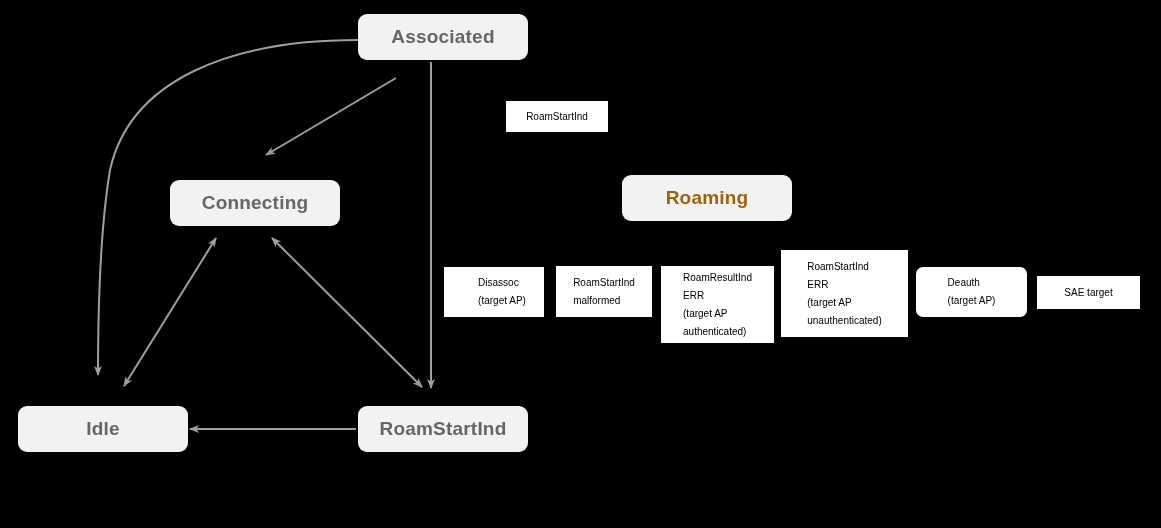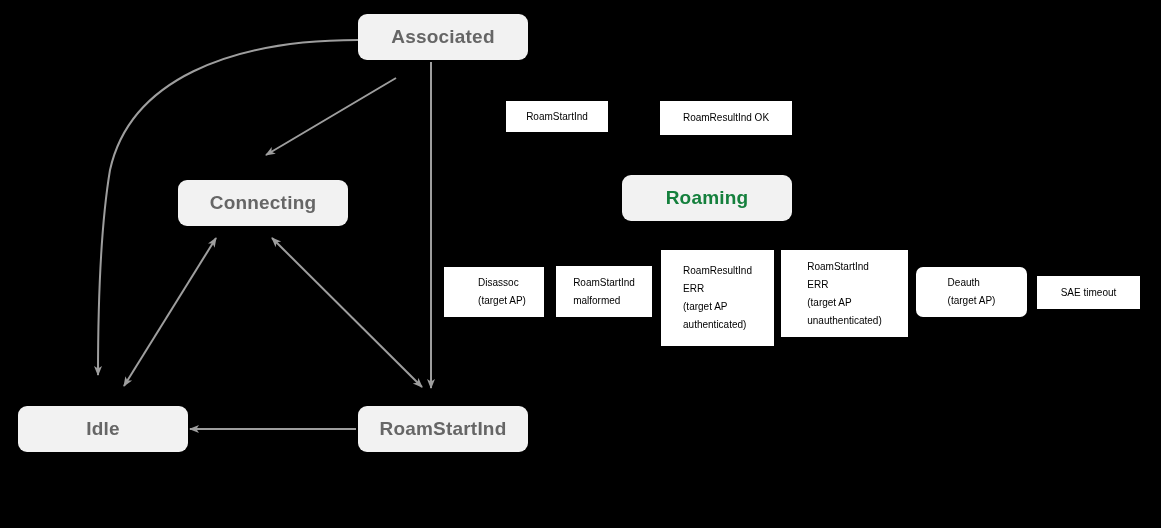--- a/index.html
+++ b/index.html
@@ -33,21 +33,21 @@
     box-sizing: border-box;
   }
   .state-label {
     font-size: 19px;
     font-weight: bold;
     letter-spacing: 0.2px;
     color: #666666;
     white-space: nowrap;
   }
   .state-label.dark {
-    color: #15803d;
+    color: #a16207;
   }
   .event-node {
     position: absolute;
     background: #ffffff;
     display: flex;
     align-items: center;
     justify-content: center;
     box-sizing: border-box;
   }
   .event-label {
@@ -83,70 +83,67 @@
 
     <path d="M 272,238 L 422,387" fill="none" stroke="#9e9e9e" stroke-width="2" marker-end="url(#ah)" marker-start="url(#ah-start)"></path>
 
     <path d="M 356,429 L 190,429" fill="none" stroke="#9e9e9e" stroke-width="2" marker-end="url(#ah)"></path>
   </svg>
 
   <div class="state-node" style="left:358px; top:14px; width:170px; height:46px;">
     <span class="state-label">Associated</span>
   </div>
 
-  <div class="state-node" style="left:178px; top:180px; width:170px; height:46px;">
+  <div class="state-node" style="left:170px; top:180px; width:170px; height:46px;">
     <span class="state-label">Connecting</span>
   </div>
 
   <div class="state-node" style="left:622px; top:175px; width:170px; height:46px;">
     <span class="state-label dark">Roaming</span>
   </div>
 
   <div class="state-node" style="left:18px; top:406px; width:170px; height:46px;">
     <span class="state-label">Idle</span>
   </div>
 
   <div class="state-node" style="left:358px; top:406px; width:170px; height:46px;">
     <span class="state-label">RoamStartInd</span>
   </div>
 
   <div class="event-node" style="left:506px; top:101px; width:102px; height:31px;">
     <span class="event-label">RoamStartInd</span>
   </div>
 
-  <div class="event-node" style="left:660px; top:101px; width:132px; height:34px;">
-    <span class="event-label">RoamResultInd OK</span>
-  </div>
 
   <div class="event-node" style="left:444px; top:267px; width:100px; height:50px;padding-left:16px;">
     <span class="event-label">Disassoc
 (target AP)</span>
   </div>
 
   <div class="event-node" style="left:556px; top:266px; width:96px; height:51px;">
     <span class="event-label">RoamStartInd
 malformed</span>
   </div>
 
-  <div class="event-node" style="left:661px; top:250px; width:113px; height:96px;">
+  <div class="event-node" style="left:661px; top:266px; width:113px; height:77px;">
     <span class="event-label">RoamResultInd
 ERR
 (target AP
 authenticated)</span>
   </div>
 
   <div class="event-node" style="left:781px; top:250px; width:127px; height:87px;">
     <span class="event-label">RoamStartInd
 ERR
 (target AP
 unauthenticated)</span>
   </div>
 
   <div class="event-node" style="left:916px; top:267px; width:111px; height:50px;border-radius:7px;">
     <span class="event-label">Deauth
 (target AP)</span>
   </div>
 
   <div class="event-node" style="left:1037px; top:276px; width:103px; height:33px;">
-    <span class="event-label">SAE timeout</span>
+    <span class="event-label">SAE target</span>
   </div>
 
 </div>
 
 </body></html>

